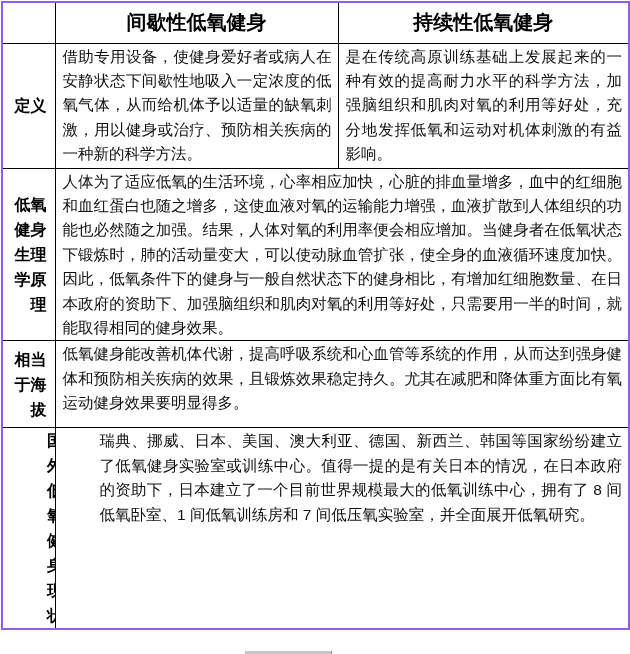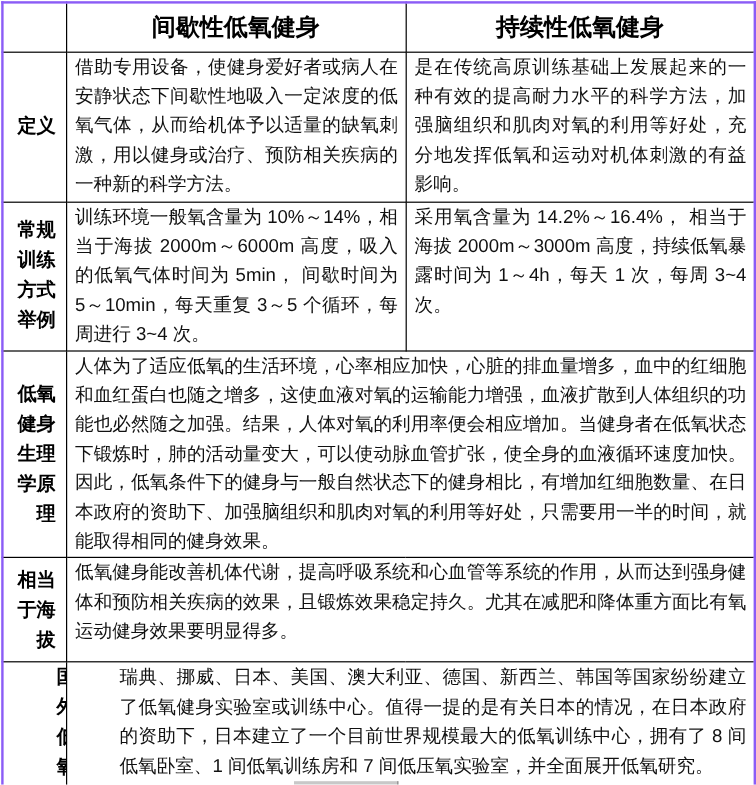--- a/index.html
+++ b/index.html
@@ -96,25 +96,20 @@
         <tr class="r-hdr">
       <th class="hdr hdr-empty"></th>
       <th class="hdr">间歇性低氧健身</th>
       <th class="hdr">持续性低氧健身</th>
     </tr>
     <tr class="r-def">
       <td class="rowlabel">定义</td>
       <td class="body">借助专用设备，使健身爱好者或病人在安静状态下间歇性地吸入一定浓度的低氧气体，从而给机体予以适量的缺氧刺激，用以健身或治疗、预防相关疾病的一种新的科学方法。</td>
       <td class="body">是在传统高原训练基础上发展起来的一种有效的提高耐力水平的科学方法，加强脑组织和肌肉对氧的利用等好处，充分地发挥低氧和运动对机体刺激的有益影响。</td>
     </tr>
-    <tr class="r-train">
-      <td class="rowlabel">常规训练方式举例</td>
-      <td class="body">训练环境一般氧含量为 10%～14%，相当于海拔 2000m～6000m 高度，吸入的低氧气体时间为 5min， 间歇时间为 5～10min，每天重复 3～5 个循环，每周进行 3~4 次。</td>
-      <td class="body">采用氧含量为 14.2%～16.4%， 相当于海拔 2000m～3000m 高度，持续低氧暴露时间为 1～4h，每天 1 次，每周 3~4 次。</td>
-    </tr>
     <tr class="r-phys">
       <td class="rowlabel">低氧健身生理学原理</td>
       <td class="body" colspan="2">人体为了适应低氧的生活环境，心率相应加快，心脏的排血量增多，血中的红细胞和血红蛋白也随之增多，这使血液对氧的运输能力增强，血液扩散到人体组织的功能也必然随之加强。结果，人体对氧的利用率便会相应增加。当健身者在低氧状态下锻炼时，肺的活动量变大，可以使动脉血管扩张，使全身的血液循环速度加快。因此，低氧条件下的健身与一般自然状态下的健身相比，有增加红细胞数量、在日本政府的资助下、加强脑组织和肌肉对氧的利用等好处，只需要用一半的时间，就能取得相同的健身效果。</td>
     </tr>
     <tr class="r-eff">
       <td class="rowlabel">相当于海拔</td>
       <td class="body" colspan="2">低氧健身能改善机体代谢，提高呼吸系统和心血管等系统的作用，从而达到强身健体和预防相关疾病的效果，且锻炼效果稳定持久。尤其在减肥和降体重方面比有氧运动健身效果要明显得多。</td>
     </tr>
     <tr class="r-ovr">
       <td class="rowlabel">国外低氧健身现状</td>

